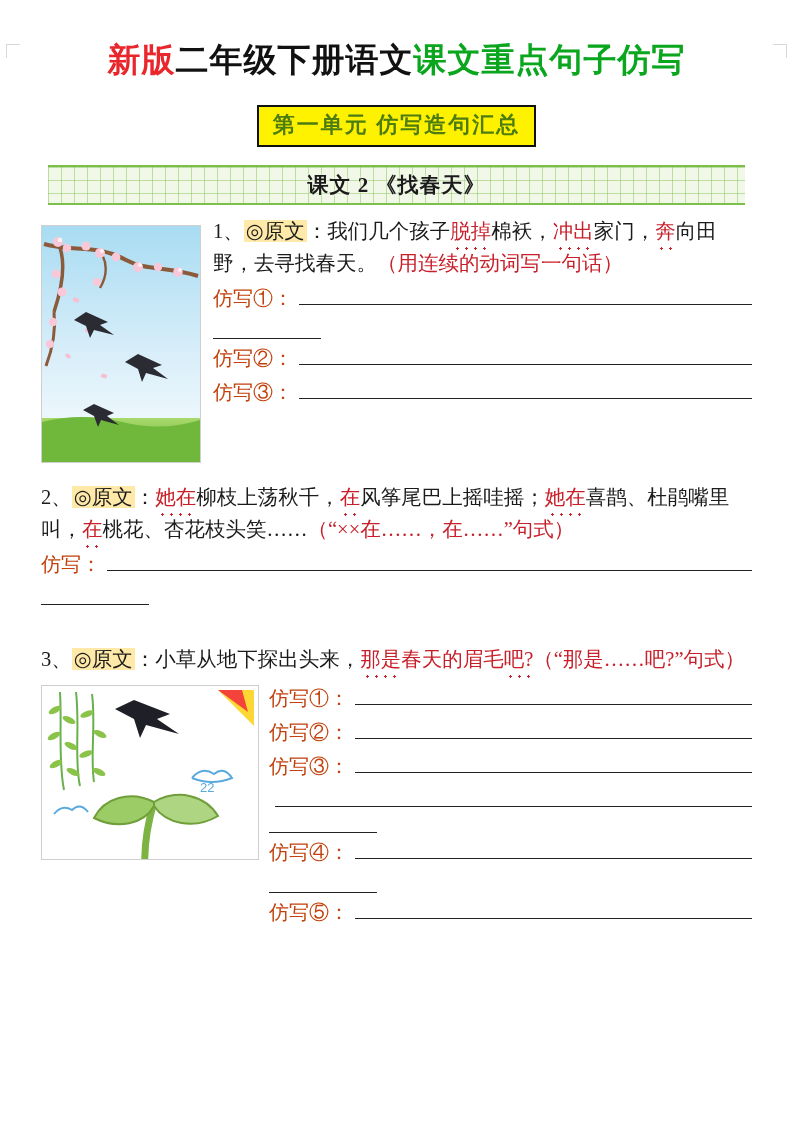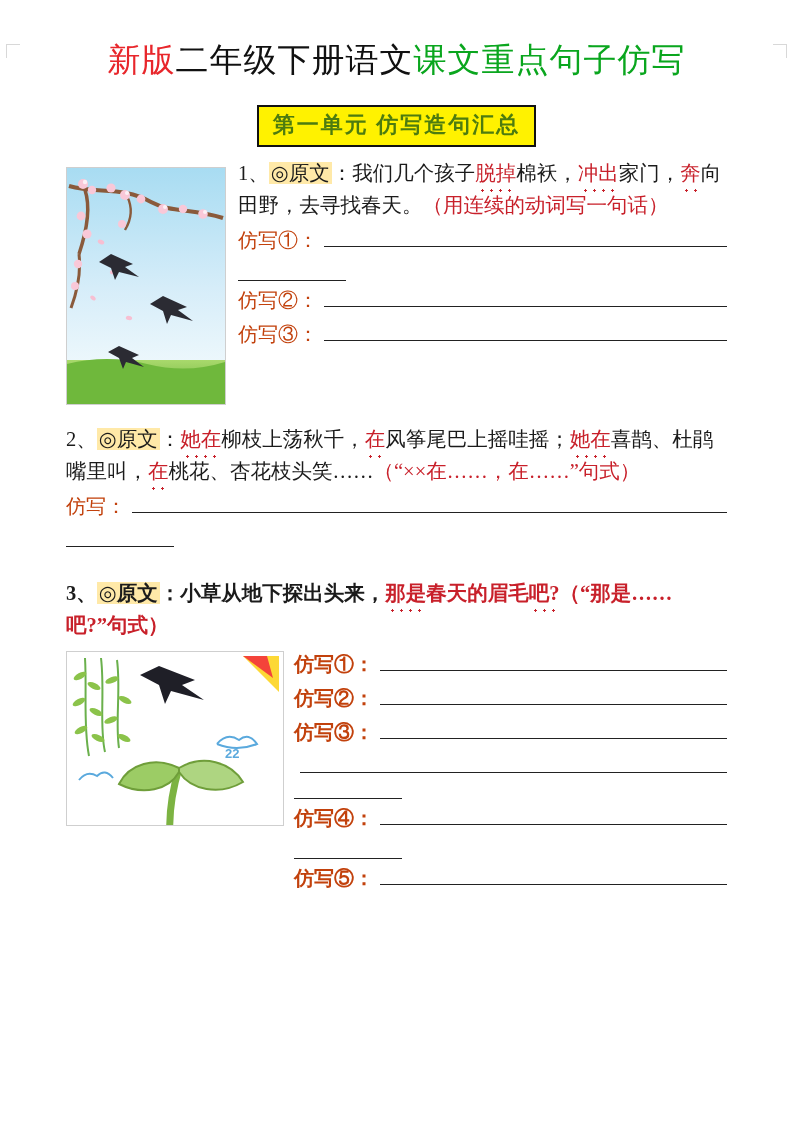--- a/index.html
+++ b/index.html
@@ -17,21 +17,21 @@
     width: 793px;
     height: 1122px;
     padding: 0;
   }
 
   
   .title-row {
     text-align: center;
     margin-top: 38px;
     font-size: 33px;
-    font-weight: normal;
+    font-weight: bold;
     letter-spacing: 1px;
     white-space: nowrap;
   }
   .title-red { color: #e8262b; }
   .title-black { color: #111111; }
   .title-green { color: #0aa61e; }
 
   
   .unit-banner-wrap {
     text-align: center;
@@ -65,21 +65,21 @@
   }
   .lesson-bar span {
     font-size: 21px;
     font-weight: bold;
     color: #1b1b1b;
     letter-spacing: 1px;
     text-shadow: 0 0 2px #f1f8e8, 0 0 3px #f1f8e8;
   }
 
   
-  .content { padding: 0 66px; }
+  .content { padding: 0 41px; }
   .para {
     font-size: 20.5px;
     line-height: 32px;
     color: #1b1b1b;
     margin: 0;
   }
   .hl { background: #ffe9a8; padding: 0 2px; }
   .red { color: #c8202a; }
   .dotted {
     position: relative;
@@ -136,21 +136,21 @@
     width: 108px;
     border-bottom: 1.6px solid #222;
     height: 22px;
     margin-left: 0;
   }
 
   
   .b2 { margin-top: 8px; }
 
   
-  .b3 { margin-top: 30px; font-weight: bold; }
+  .b3 { margin-top: 38px; }
   .b3-lower {
     position: relative;
     margin-top: 8px;
     min-height: 250px;
   }
   .pic2 {
     position: absolute;
     left: 0;
     top: 2px;
     width: 218px;
@@ -179,20 +179,23 @@
   <div class="corner c-tr"></div>
 
   <div class="title-row">
     <span class="title-red">新版</span><span class="title-black">二年级下册语文</span><span class="title-green">课文重点句子仿写</span>
   </div>
 
   <div class="unit-banner-wrap">
     <div class="unit-banner">第一单元  仿写造句汇总</div>
   </div>
 
+  <div class="lesson-bar">
+    <span>课文 2 《找春天》</span>
+  </div>
 
   <div class="content">
 
     <div class="b1">
 
       <div class="pic1">
         <svg width="158" height="236" viewBox="0 0 158 236">
           <defs>
             <linearGradient id="sky1" x1="0" y1="0" x2="0" y2="1">
               <stop offset="0%" stop-color="#a8dcf2"></stop>

